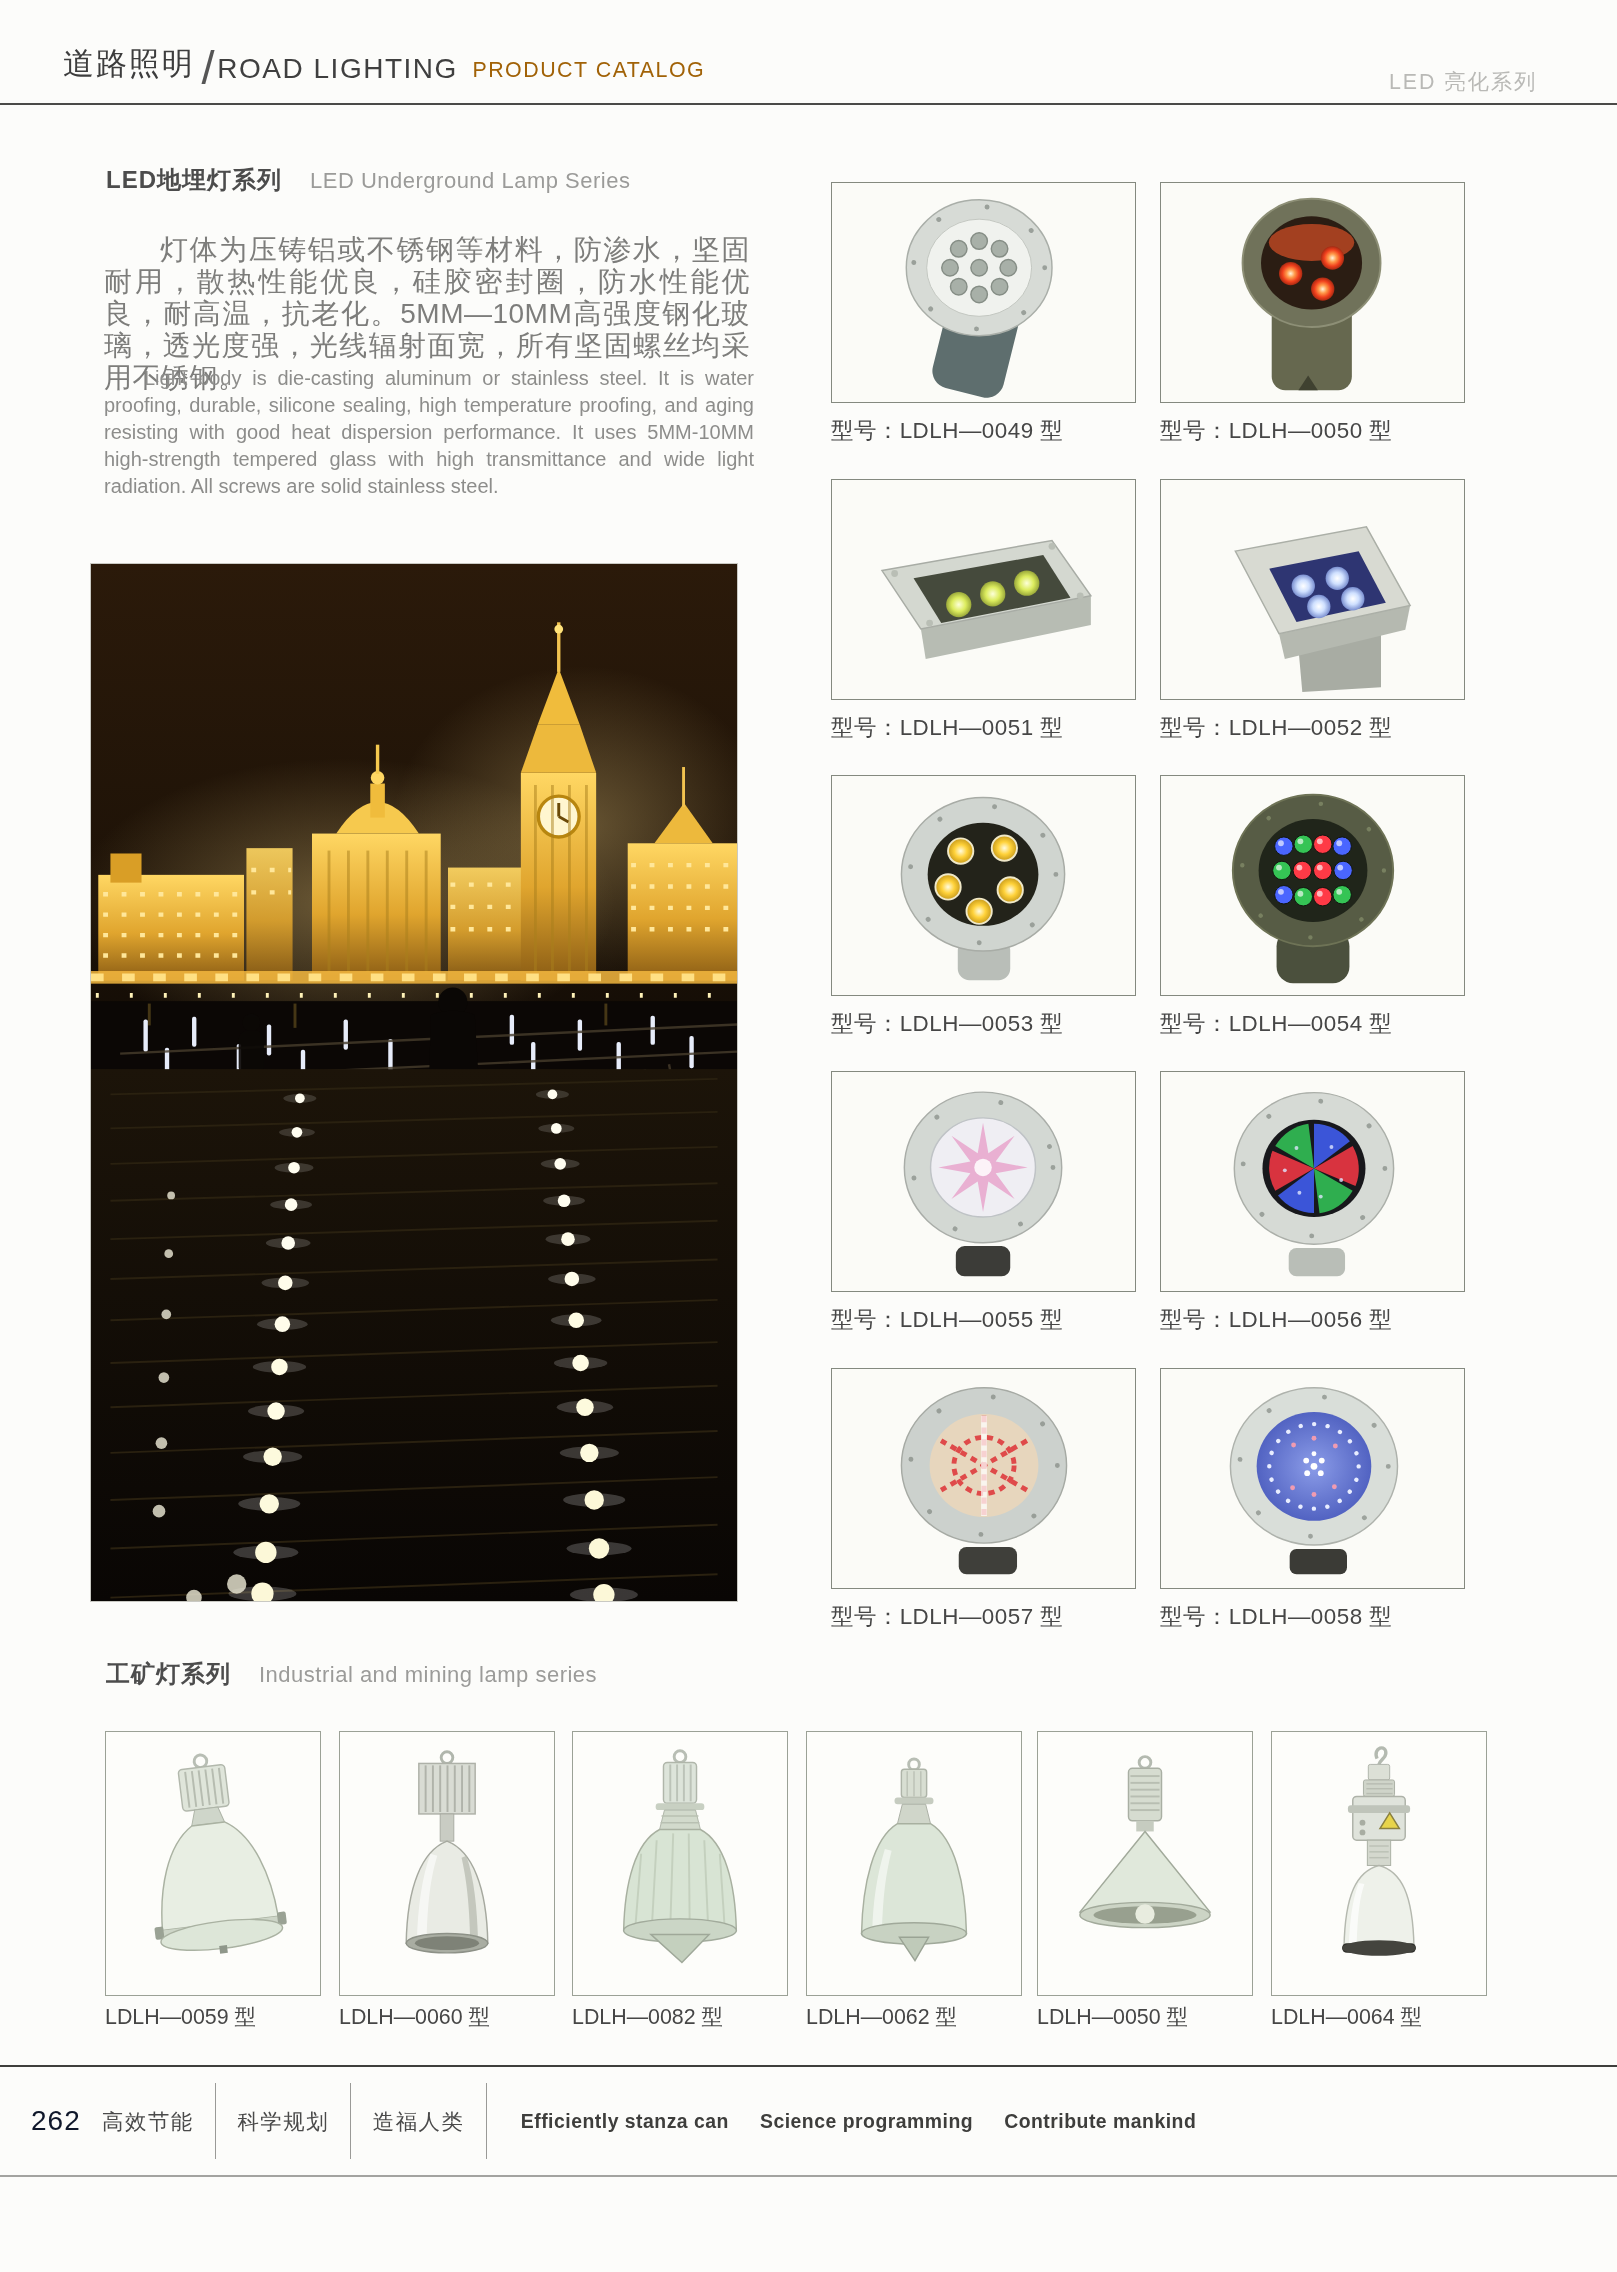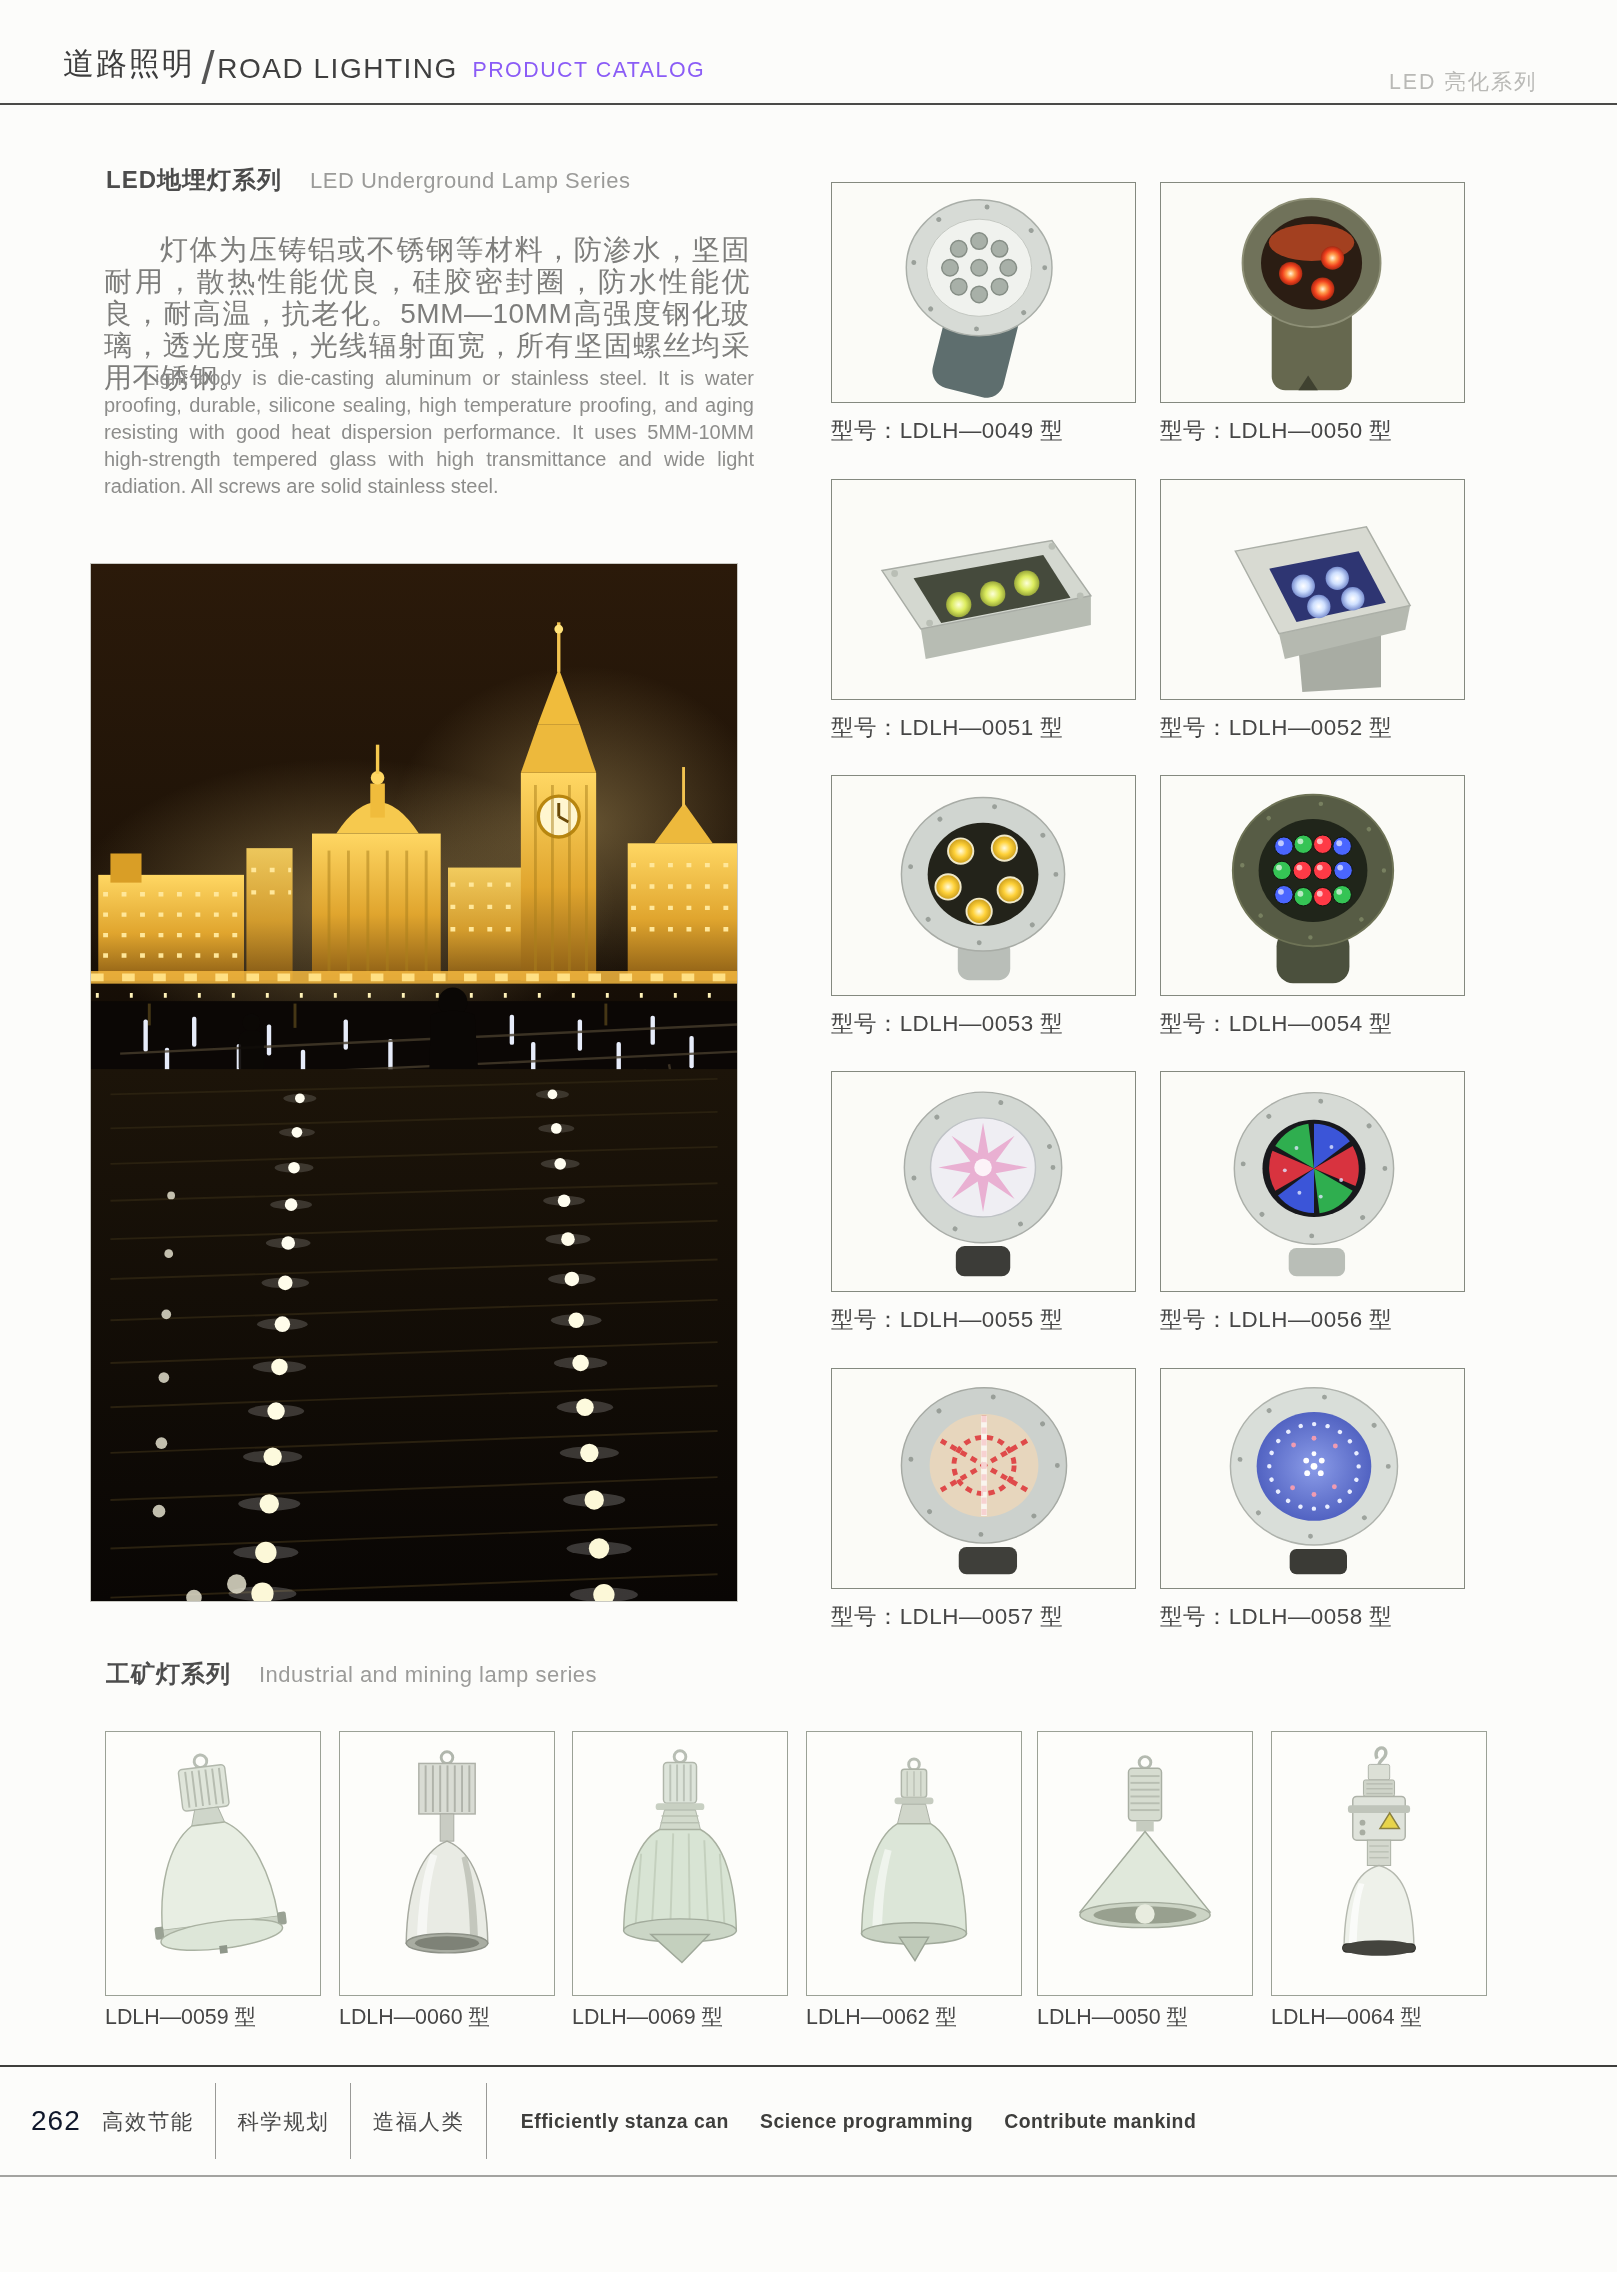--- a/index.html
+++ b/index.html
@@ -7,21 +7,21 @@
     width:1617px;height:2273px;position:relative;background:#fcfcfa;
     font-family:"Liberation Sans","DejaVu Sans",sans-serif;color:#4a4a4a;overflow:hidden;
   }
   .abs{position:absolute}
 
   
   .hdr-brand{left:63px;top:43px;display:flex;align-items:flex-end}
   .brand-cn{font-size:31px;color:#3d3d3d;letter-spacing:1.9px}
   .brand-slash{font-size:47px;color:#555;line-height:34px;margin:0 2.9px 0 6.8px;font-weight:300}
   .brand-en{font-size:28px;color:#3f3f3f;letter-spacing:1.5px}
-  .brand-sub{font-size:21.4px;color:#8b5cf6;letter-spacing:1.5px;margin-left:14.6px;padding-bottom:1.9px}
+  .brand-sub{font-size:21.4px;color:#a16207;letter-spacing:1.5px;margin-left:14.6px;padding-bottom:1.9px}
   .hdr-series{left:1389px;top:67px;font-size:21.4px;color:#b9b9b6;letter-spacing:1.9px}
   .hdr-rule{left:0;top:103px;width:1617px;height:1.9px;background:#4a4a48}
 
   
   .sec-title{left:106px;top:164px;display:flex;align-items:baseline}
   .sec-title-cn{font-size:24px;font-weight:bold;color:#4c4c4c;letter-spacing:1px}
   .sec-title-en{font-size:22px;color:#9b9b99;margin-left:28px;letter-spacing:0.5px}
   .para-cn{left:104px;top:234px;width:646px;font-size:28px;line-height:32px;color:#7d7d7b;
            text-align:justify;text-indent:2em;letter-spacing:0.5px}
   .para-en{left:104px;top:365px;width:650px;font-size:20px;line-height:27px;color:#8d8d8b;
@@ -625,21 +625,21 @@
           <line x1="162" y1="212" x2="152" y2="392"></line>
         <line x1="196" y1="198" x2="190" y2="392"></line>
           <line x1="228" y1="198" x2="230" y2="392"></line>
         <line x1="260" y1="212" x2="268" y2="392"></line>
           <line x1="292" y1="240" x2="302" y2="392"></line>
       </g>
       <ellipse cx="210" cy="398" rx="116" ry="24" fill="#cbd6c6" stroke="#a2ab9c" stroke-width="3"></ellipse>
       <polygon points="150,406 270,406 214,464" fill="#c4d0be" stroke="#9fa899" stroke-width="3"></polygon>
     </svg>
   </div>
-  <div class="mi-label">LDLH—0069 型</div>
+  <div class="mi-label">LDLH—0082 型</div>
 </div>
 
 <div class="mi-card" style="left:806px;top:1731px">
   <div class="mi-box">
     <svg viewBox="0 0 420 520" width="204" height="253">
       <circle cx="210" cy="56" r="11" fill="none" stroke="#b8beb4" stroke-width="6"></circle>
       <rect x="184" y="66" width="52" height="58" rx="6" fill="#d8ded2" stroke="#aeb4a8" stroke-width="3"></rect>
       <g stroke="#bcc2b6" stroke-width="3">
           <line x1="196" y1="70" x2="196" y2="122"></line>
           <line x1="210" y1="70" x2="210" y2="122"></line>

